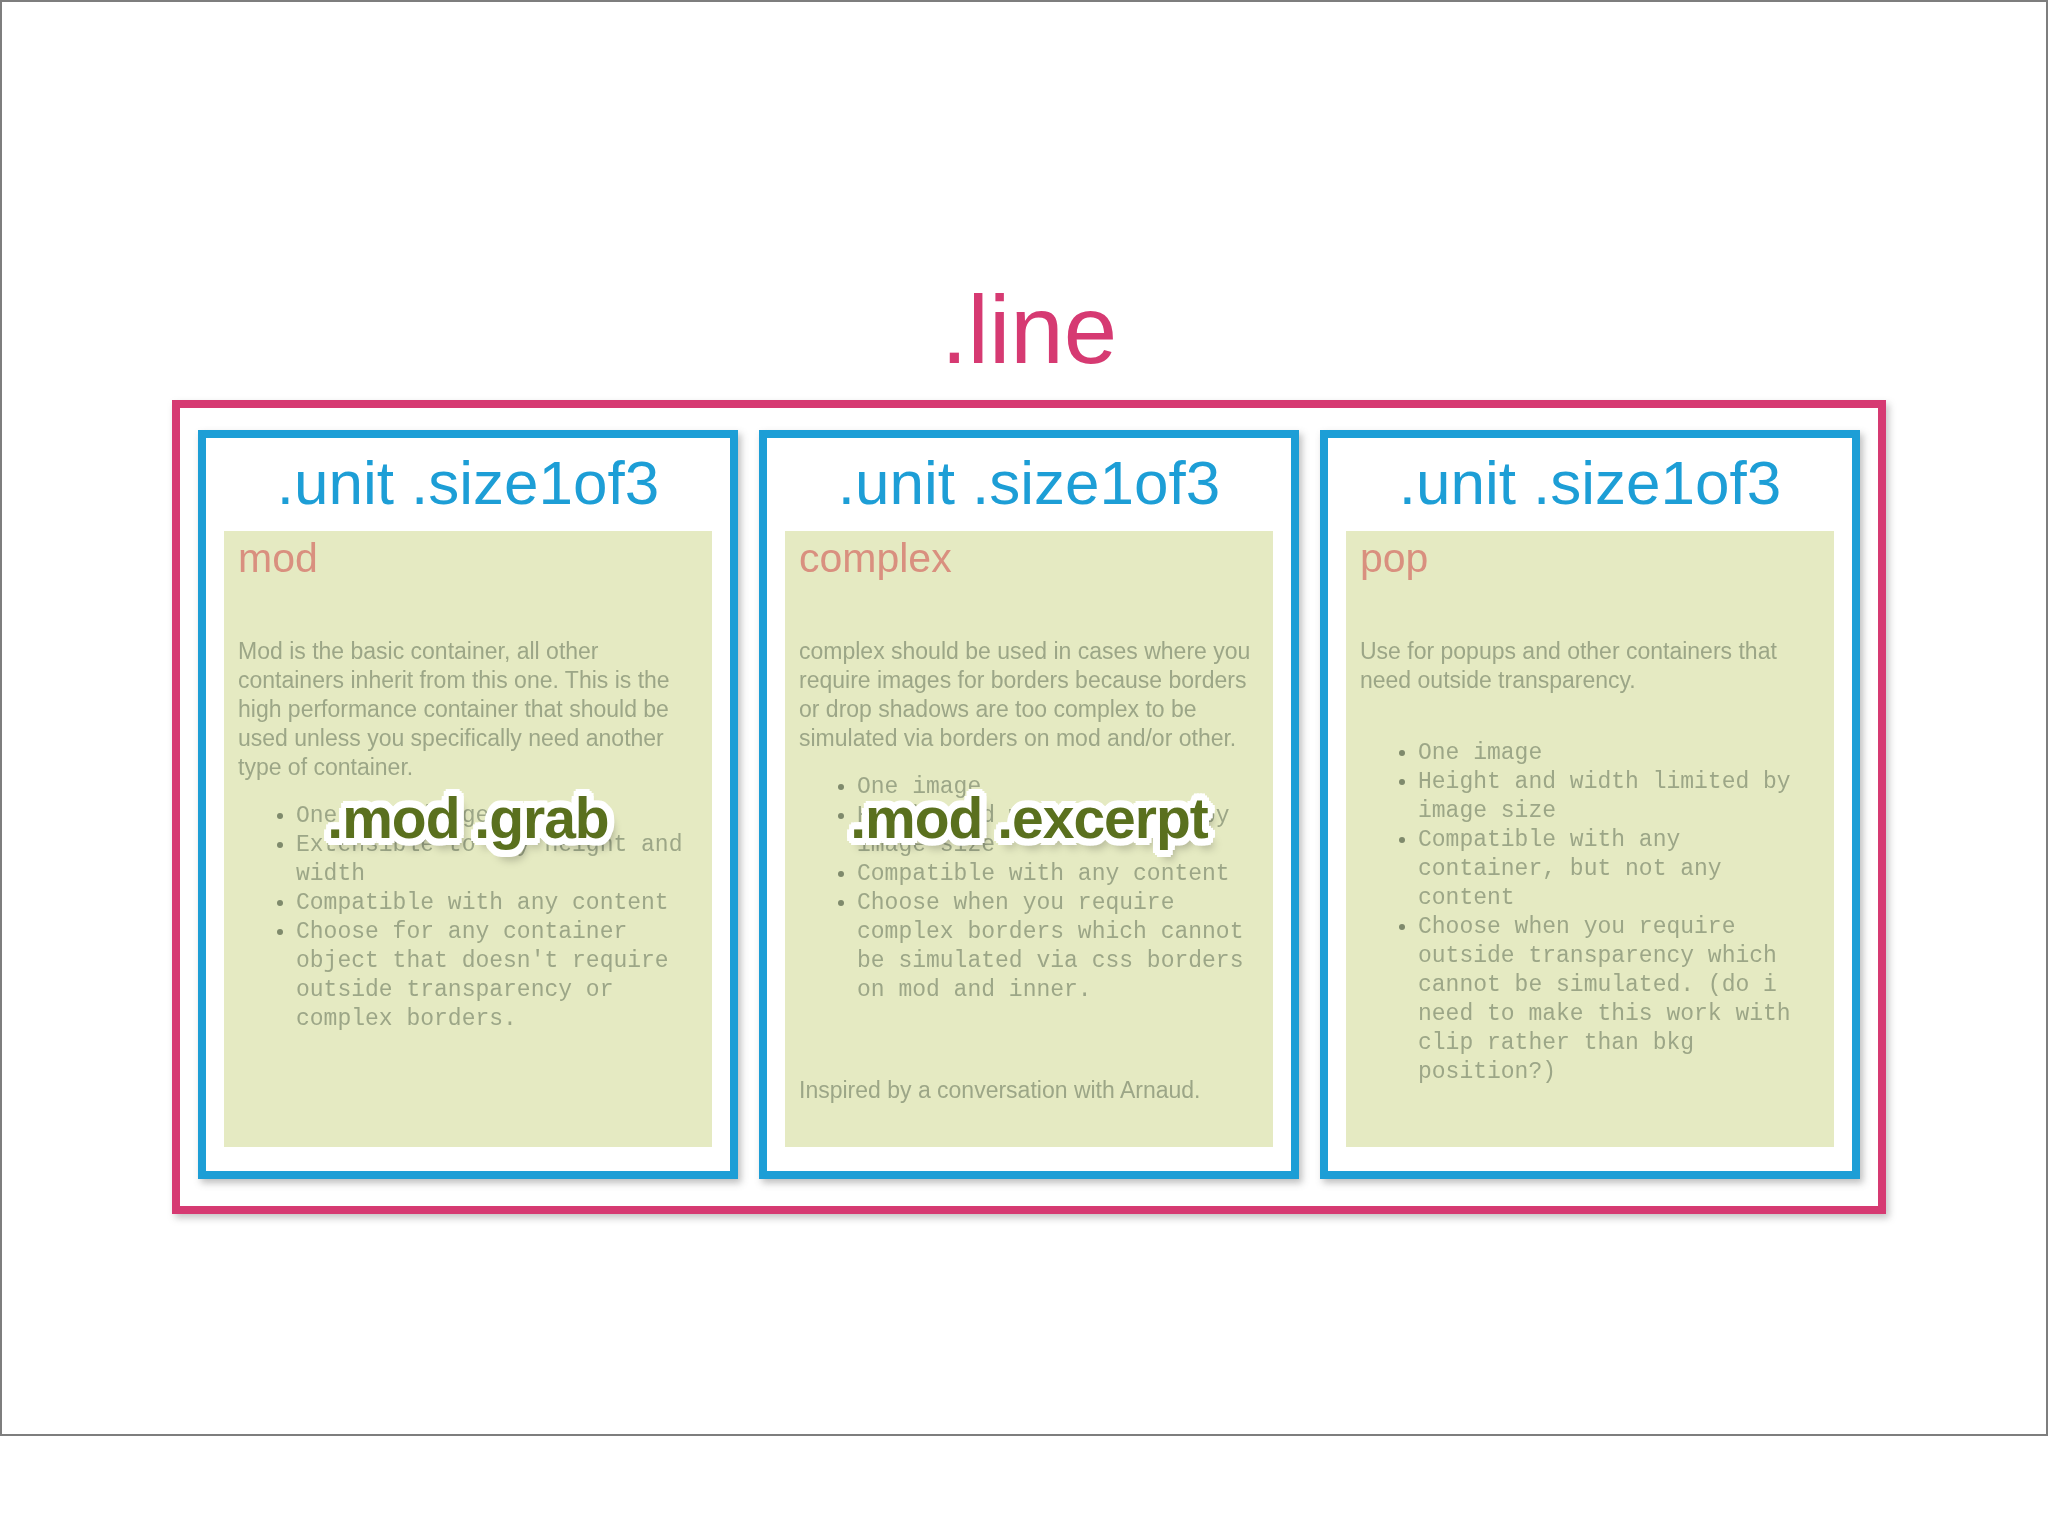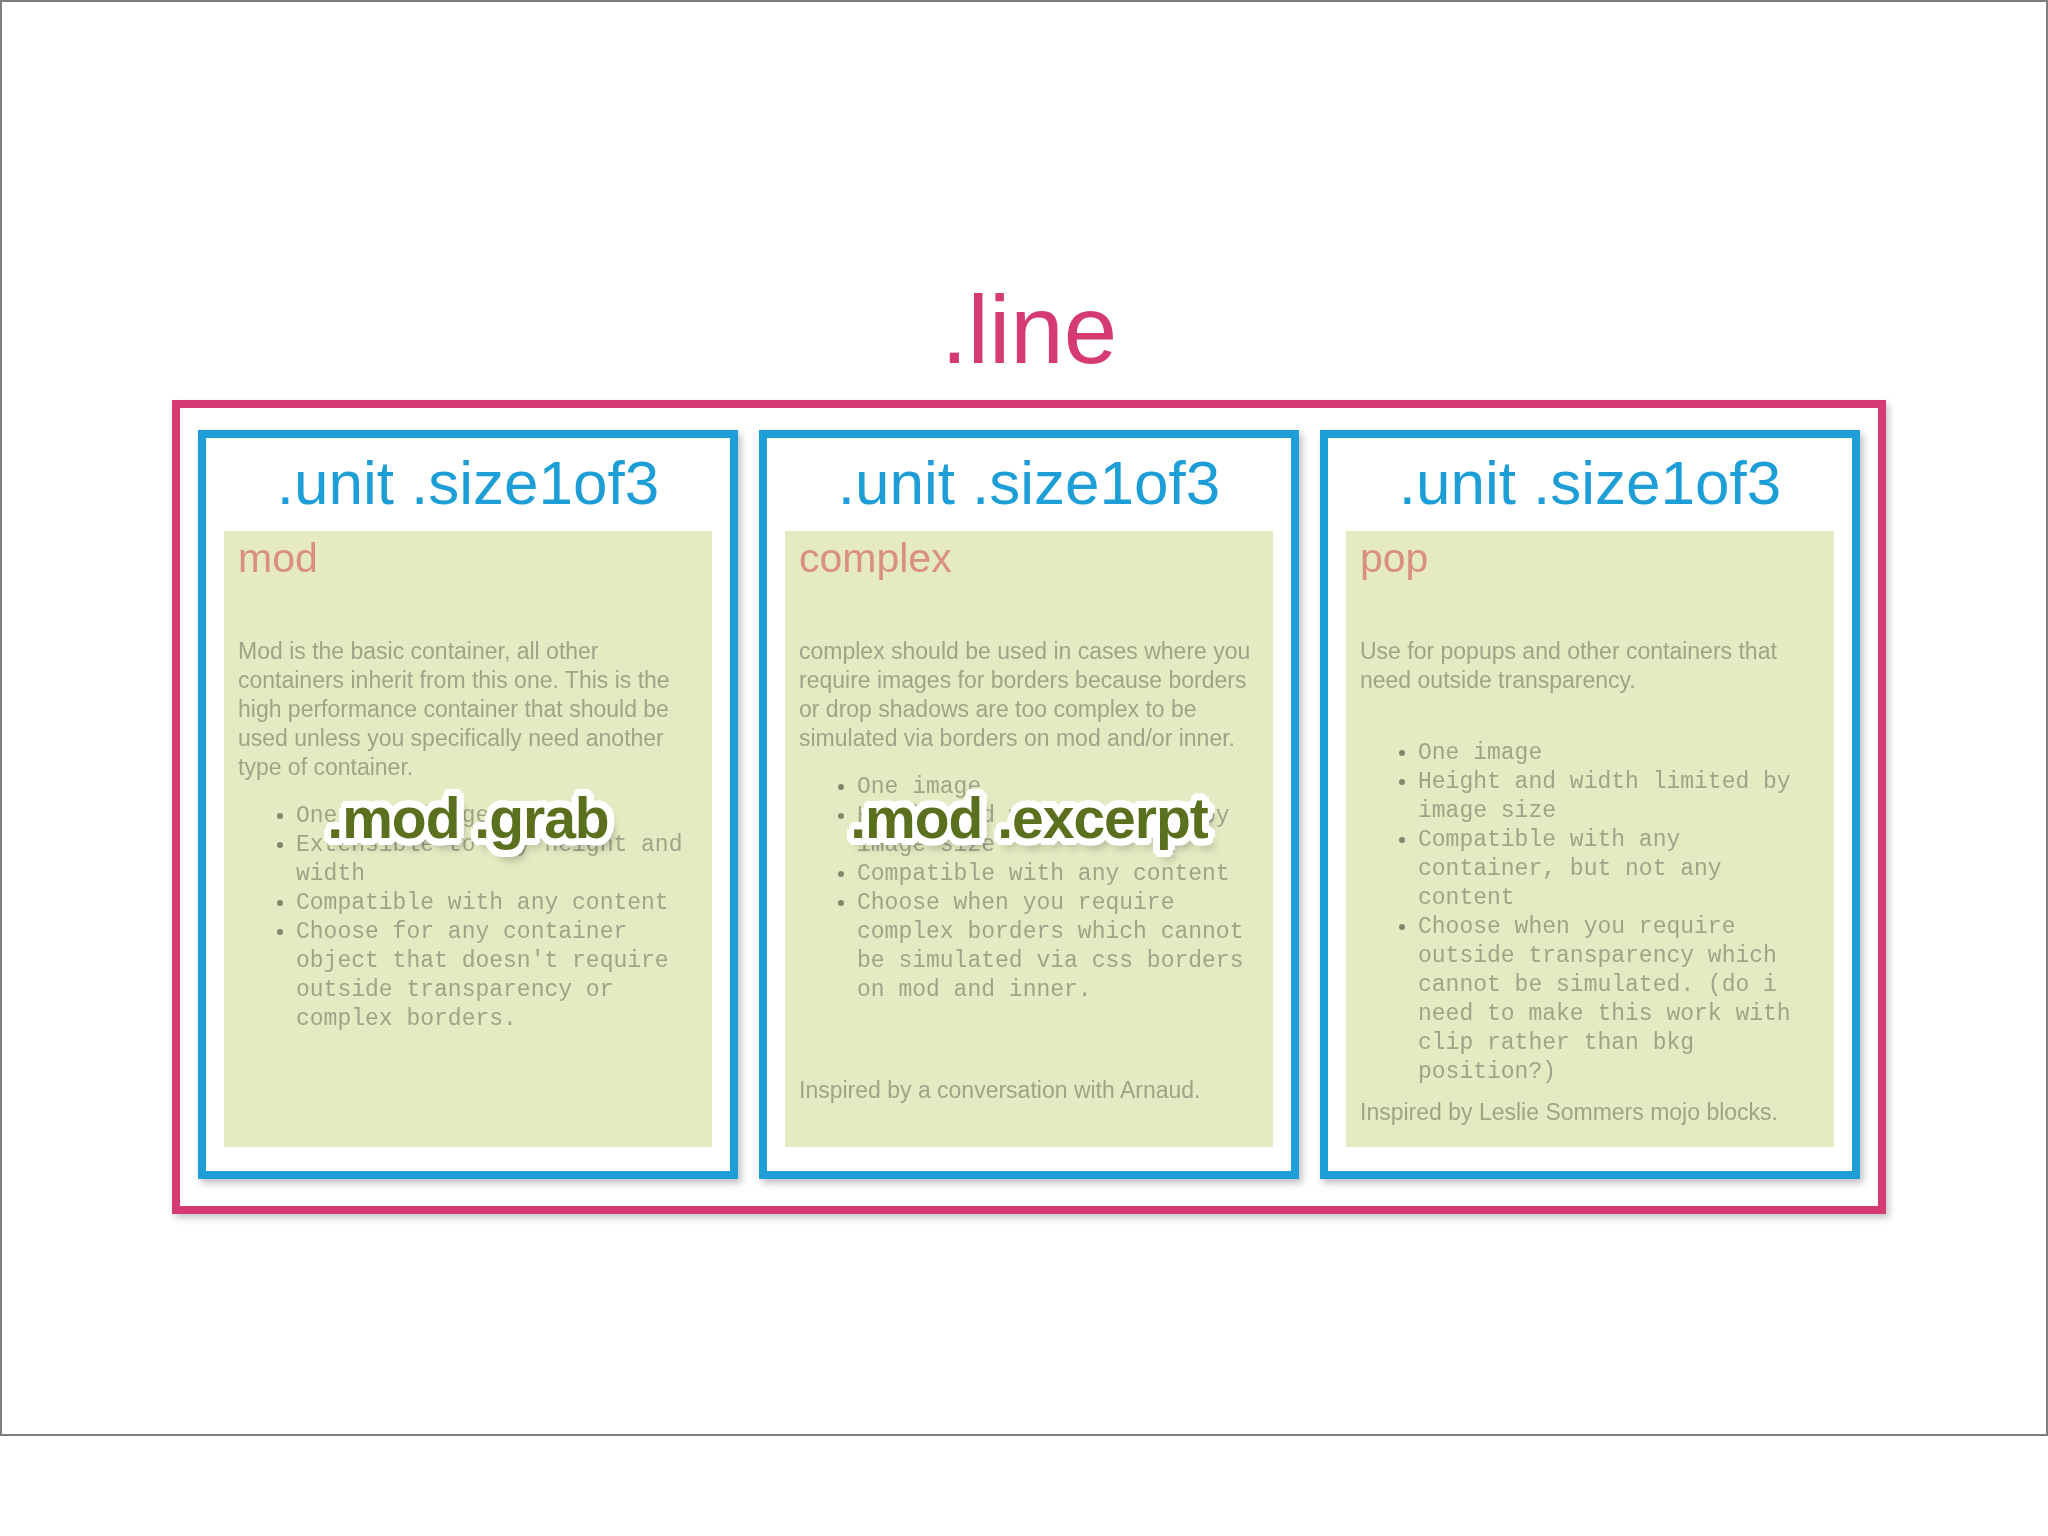--- a/index.html
+++ b/index.html
@@ -143,21 +143,21 @@
           <li>Choose for any container object that doesn't require outside transparency or complex borders.</li>
         </ul>
         <div class="overlay">.mod .grab</div>
       </div>
     </div>
 
     <div class="unit unit-2">
       <div class="unit-title">.unit .size1of3</div>
       <div class="card">
         <div class="card-title">complex</div>
-        <div class="card-intro">complex should be used in cases where you require images for borders because borders or drop shadows are too complex to be simulated via borders on mod and/or inner.</div>
+        <div class="card-intro">complex should be used in cases where you require images for borders because borders or drop shadows are too complex to be simulated via borders on mod and/or other.</div>
         <ul class="card-bullets">
           <li>One image</li>
           <li>Height and width limited by image size</li>
           <li>Compatible with any content</li>
           <li>Choose when you require complex borders which cannot be simulated via css borders on mod and inner.</li>
         </ul>
         <div class="card-footer">Inspired by a conversation with Arnaud.</div>
         <div class="overlay">.mod .excerpt</div>
       </div>
     </div>
@@ -166,18 +166,17 @@
       <div class="unit-title">.unit .size1of3</div>
       <div class="card">
         <div class="card-title">pop</div>
         <div class="card-intro">Use for popups and other containers that need outside transparency.</div>
         <ul class="card-bullets">
           <li>One image</li>
           <li>Height and width limited by image size</li>
           <li>Compatible with any container, but not any content</li>
           <li>Choose when you require outside transparency which cannot be simulated. (do i need to make this work with clip rather than bkg position?)</li>
         </ul>
-        <div class="card-footer">Inspired by Leslie Sommers mojo blocks.</div>
       </div>
     </div>
 
   </div>
 </div>
 
 </body></html>

